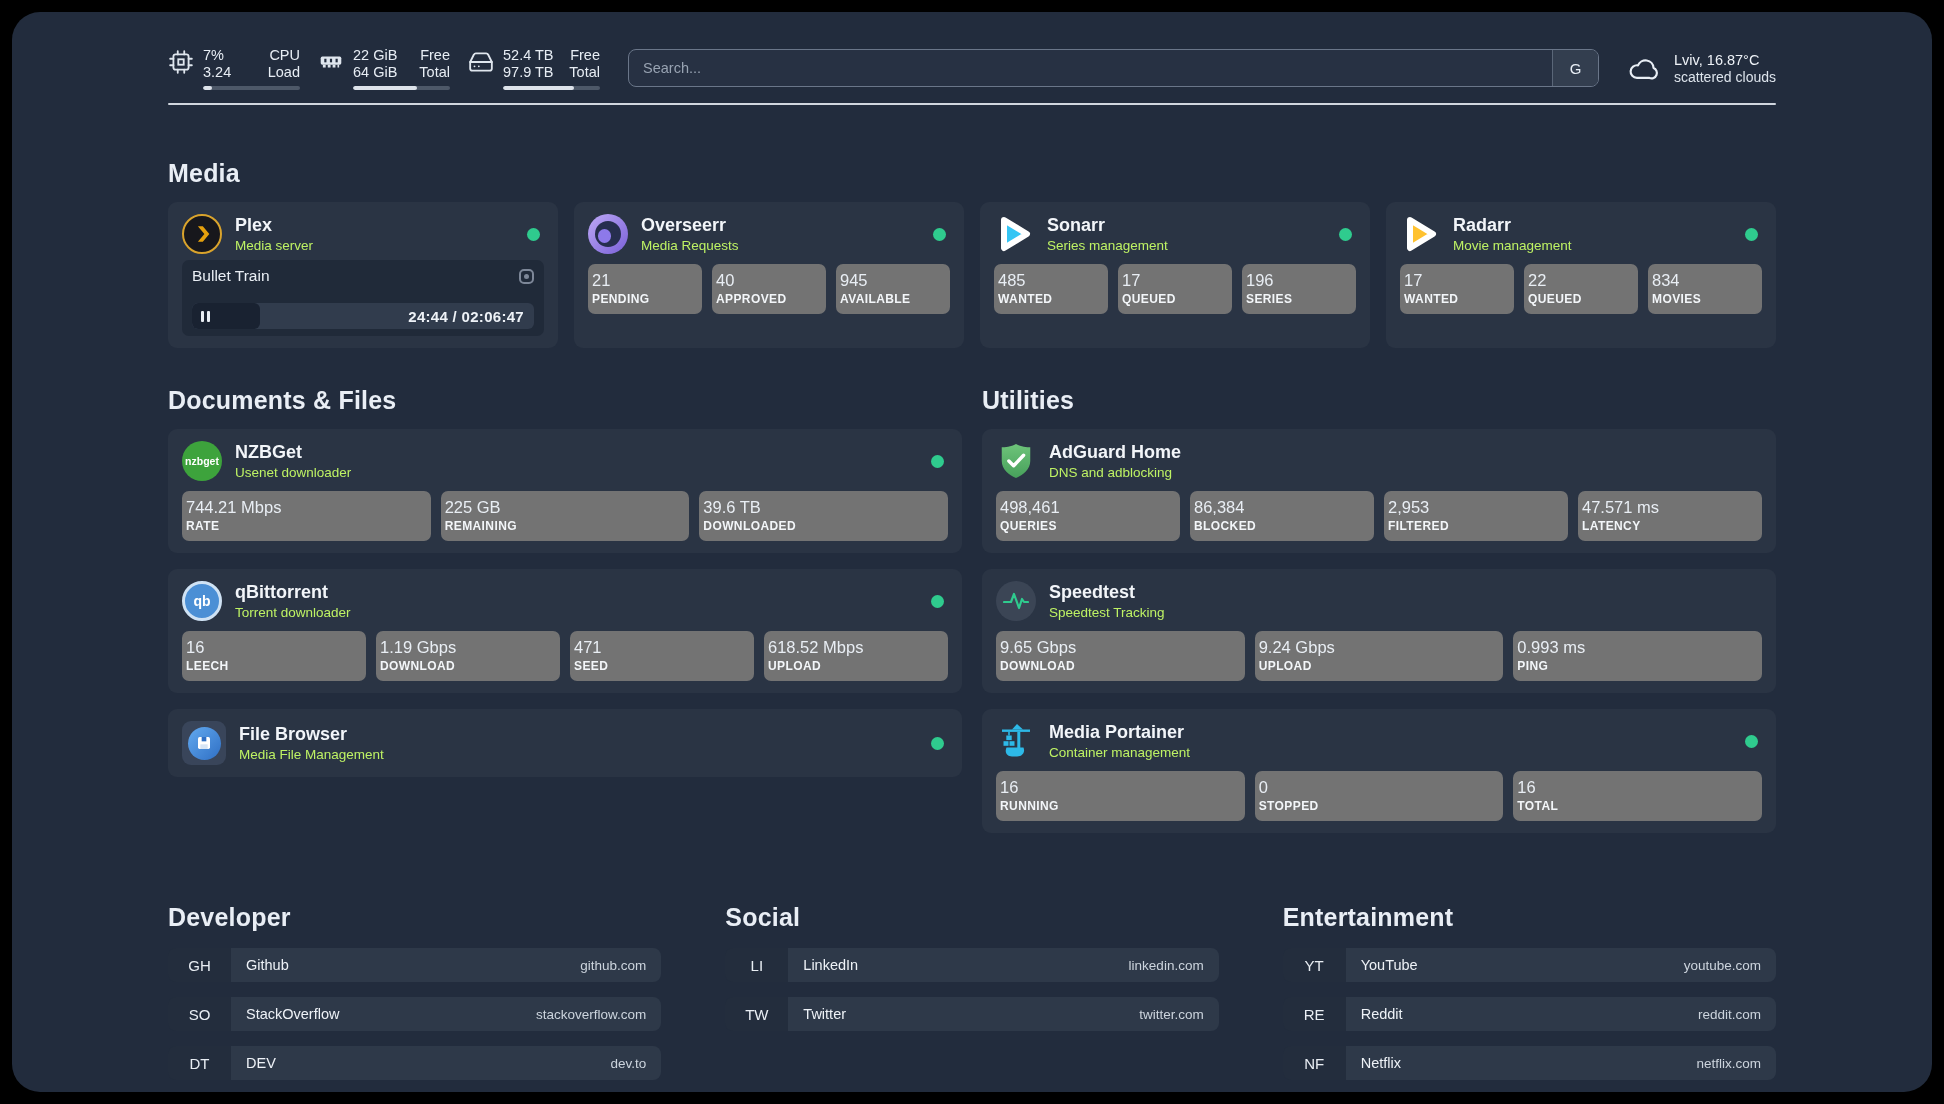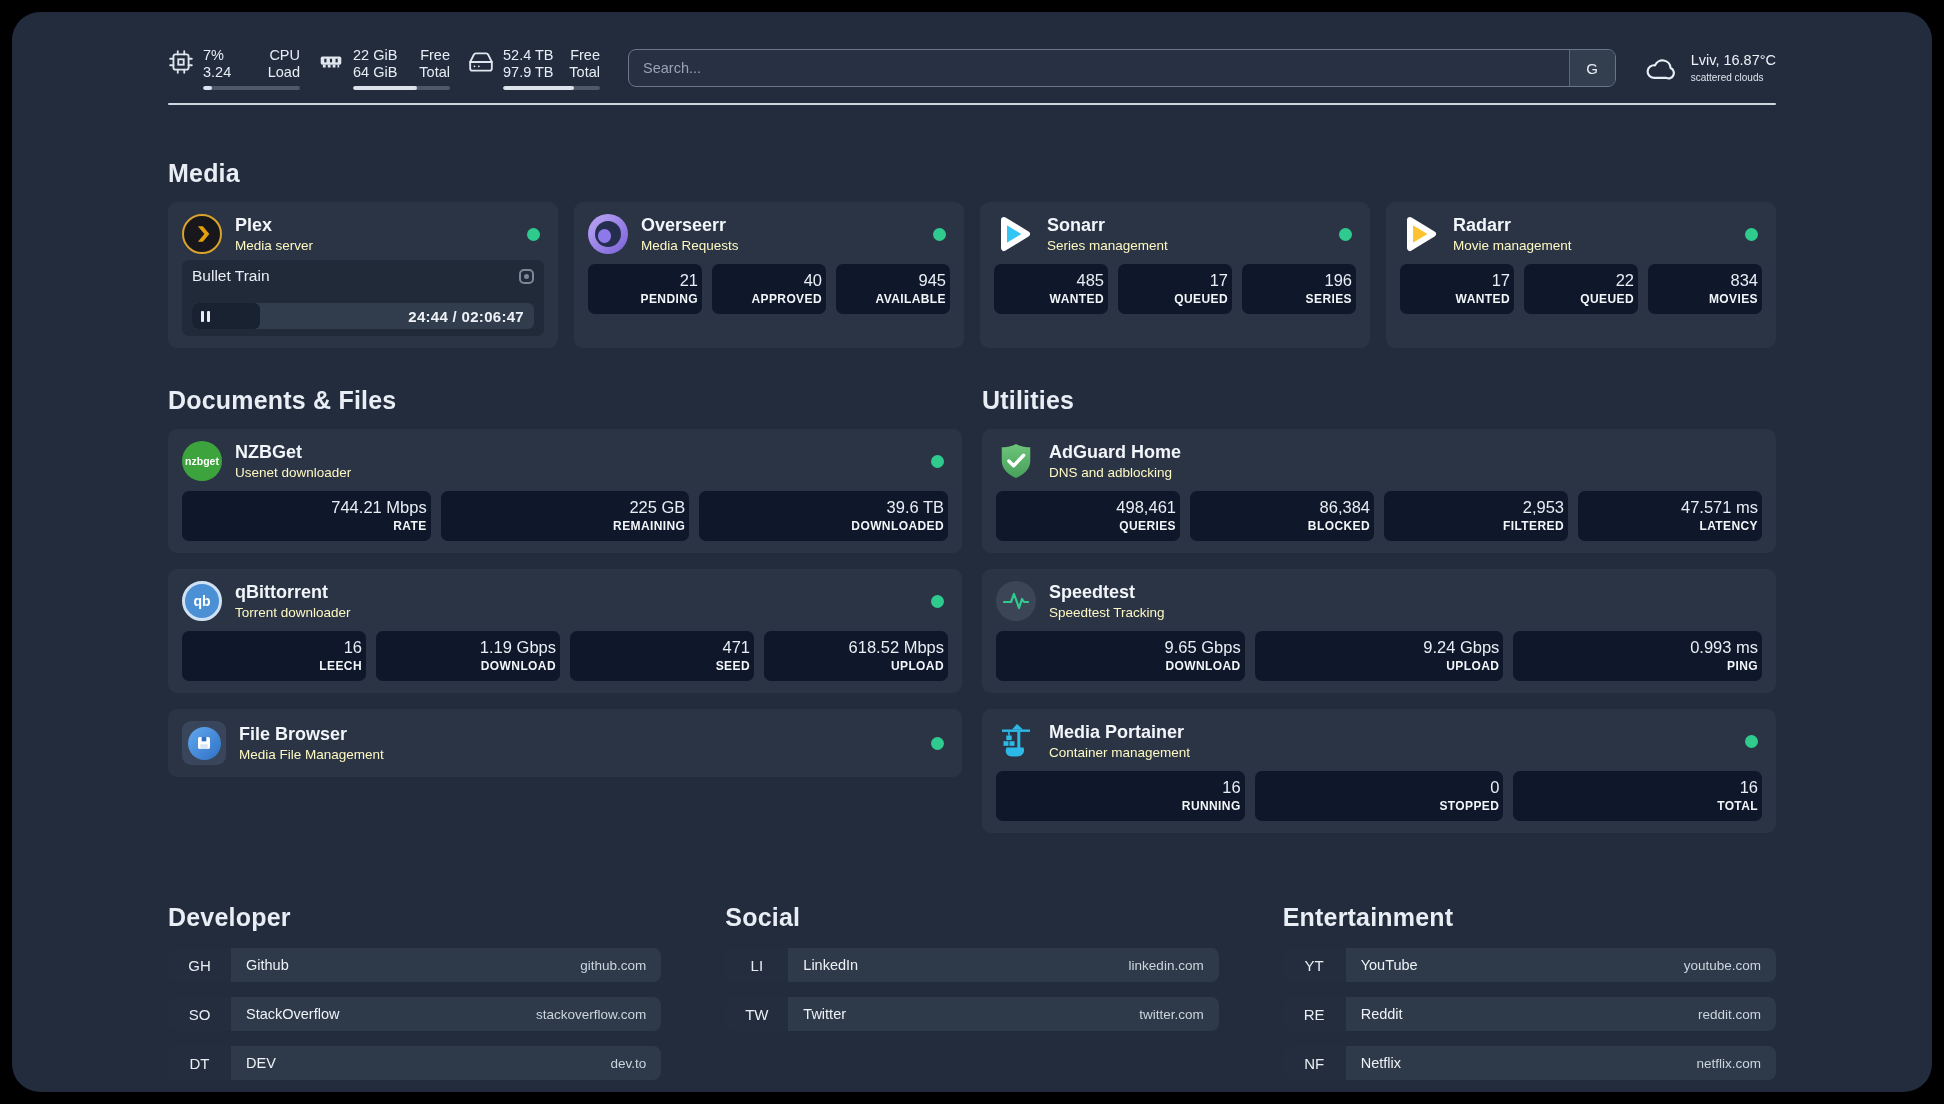--- a/index.html
+++ b/index.html
@@ -23,41 +23,41 @@
     border:1px solid #6a7689; border-radius:8px; background:#273143; overflow:hidden; }
   .search-wrap input { flex:1; background:transparent; border:none; outline:none;
     color:#e8edf3; font-size:14.5px; padding:0 14px; font-family:"Liberation Sans", sans-serif; }
   .search-wrap input::placeholder { color:#98a3b2; }
   .search-g { width:46px; border:none; border-left:1px solid #5a6678; background:#333e4f;
     color:#e8eef5; font-size:15px; cursor:pointer; font-family:"Liberation Sans", sans-serif; }
 
   .weather { display:flex; align-items:center; gap:11px; }
   .weather svg { width:36px; height:36px; }
   .weather-line1 { font-size:14.5px; line-height:18px; color:#eef2f7; }
-  .weather-line2 { font-size:10px; line-height:17px; color:#dde4ec; }
+  .weather-line2 { font-size:14px; line-height:17px; color:#dde4ec; }
 
   .divider { height:2px; background:#dfe5ec; opacity:.92; margin-top:13px; border-radius:1px; }
 
   
   h2.section { font-size:25px; font-weight:600; color:#e9eef5; letter-spacing:.2px; }
   .media-head { margin-top:54px; }
   .grid4 { display:grid; grid-template-columns:repeat(4,1fr); gap:16px; margin-top:14px; }
   .two-col { display:grid; grid-template-columns:1fr 1fr; column-gap:20px; margin-top:38px; }
   .two-col h2 { margin-bottom:14px; }
   .two-col .card { margin-bottom:16px; }
 
   
   .card { background:#2a3444; border-radius:9px; padding:12px 14px; }
   .card-head { display:flex; align-items:center; gap:13px; }
   .titles { flex:1; min-width:0; }
   .title { font-size:18px; font-weight:600; color:#f2f5f9; line-height:22px; }
-  .subtitle { font-size:13.5px; color:#fef9c3; line-height:17px; margin-top:1px; }
+  .subtitle { font-size:13.5px; color:#bef264; line-height:17px; margin-top:1px; }
   .dot { width:13px; height:13px; border-radius:50%; background:#2fcb8e; flex:none; margin-right:4px; }
   .stats { display:flex; gap:10px; margin-top:10px; }
-  .stat { flex:1; background:#0f172a; border-radius:7px; text-align:right; padding:6px 4px 7px; }
+  .stat { flex:1; background:#737373; border-radius:7px; text-align:left; padding:6px 4px 7px; }
   .stat-v { font-size:16.5px; color:#e9eef4; line-height:21px; }
   .stat-l { font-size:12px; font-weight:700; color:#f3f6f9; letter-spacing:.4px; line-height:16px; }
 
   
   .logo { width:40px; height:40px; flex:none; display:flex; align-items:center; justify-content:center; }
   .logo-plex { border-radius:50%; background:#17171c; border:2px solid #d9a32c; }
   .logo-overseerr { border-radius:50%; background:linear-gradient(135deg,#bda9f6,#7a60d8); position:relative; overflow:hidden; }
   .logo-overseerr::before { content:""; position:absolute; width:66%; height:66%; left:17%; top:17%;
     border-radius:50%; background:#262e4e; }
   .logo-overseerr::after { content:""; position:absolute; width:34%; height:34%; left:24%; top:38%;

